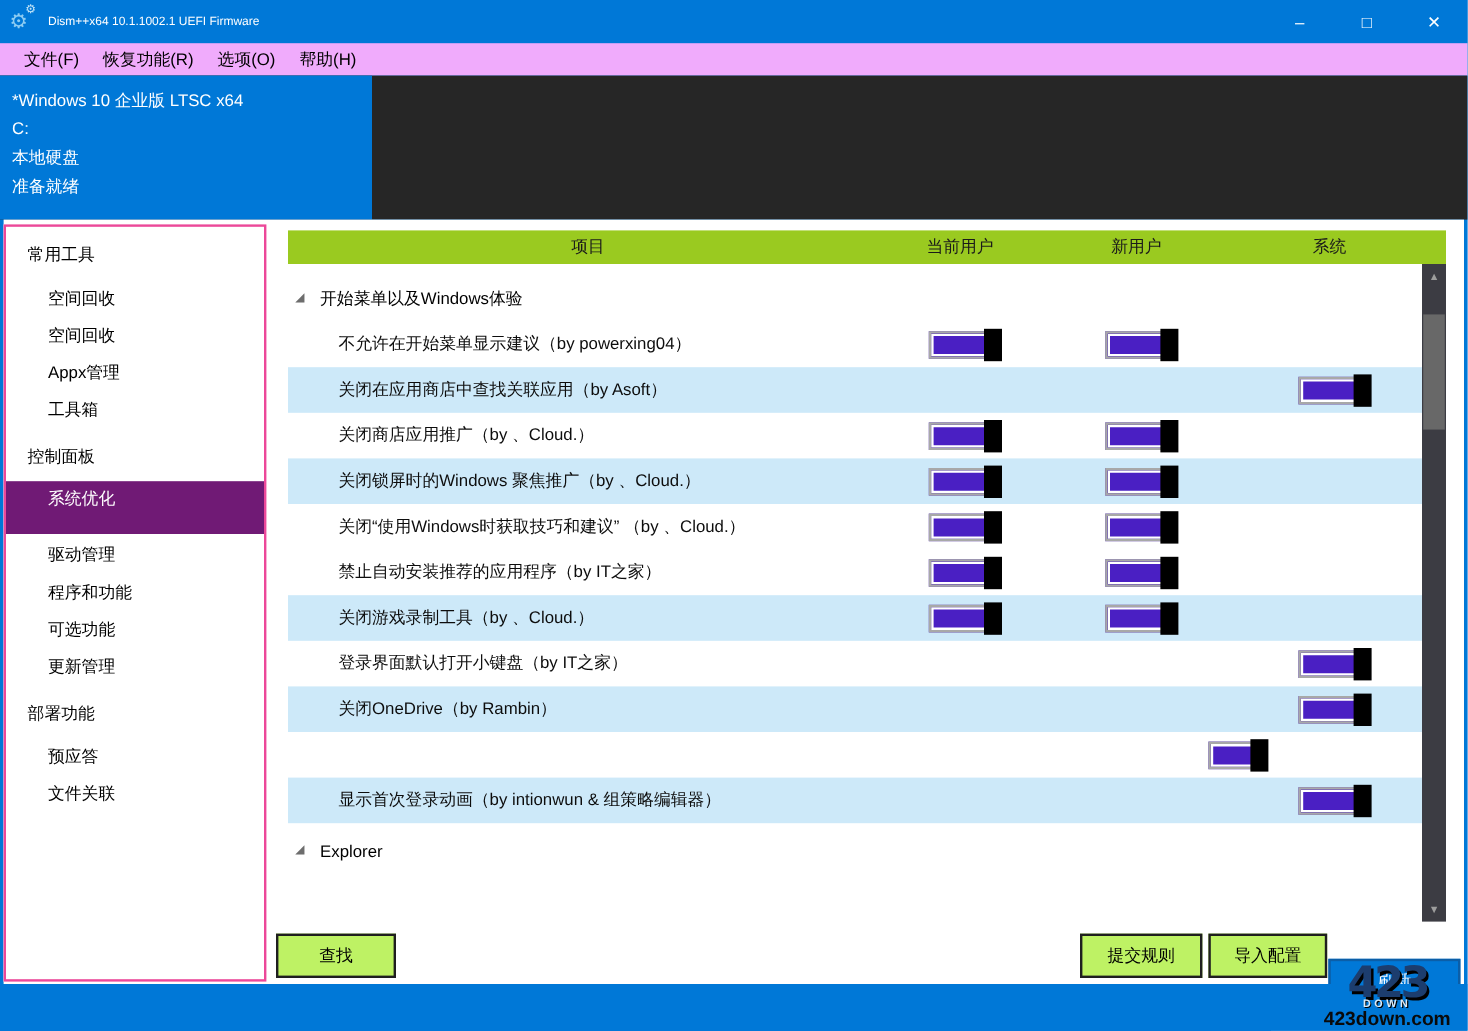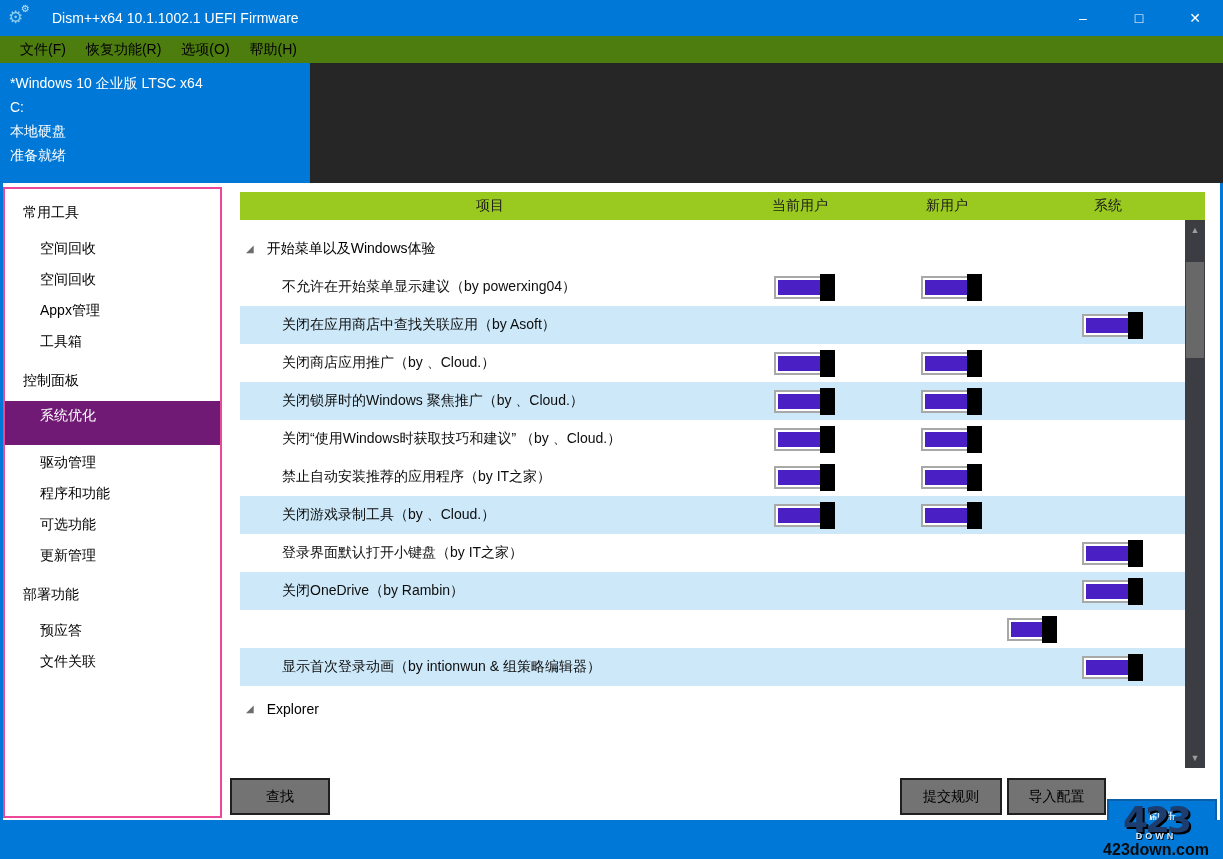--- a/index.html
+++ b/index.html
@@ -7,27 +7,27 @@
   body { font-family:"Liberation Sans","DejaVu Sans",sans-serif; font-size:14px; color:#111; }
 
   .window { position:relative; width:1223px; height:859px; background:#0078d7; overflow:hidden; }
 
   
   .titlebar { position:absolute; left:0; top:0; width:100%; height:36px; background:#0078d7; color:#fff;
               display:flex; align-items:center; }
   .app-icon { position:relative; width:26px; height:22px; margin-left:8px; }
   .gear-big  { position:absolute; left:0; top:2px; font-size:17px; color:#8ecdf2; line-height:1; }
   .gear-small{ position:absolute; left:13px; top:-3px; font-size:10px; color:#bfe3f7; line-height:1; }
-  .title-text { margin-left:18px; font-size:14px; }
+  .title-text { margin-left:6px; font-size:10px; }
   .win-controls { position:absolute; right:0; top:0; height:36px; display:flex; }
   .win-btn { width:56px; height:36px; display:flex; align-items:center; justify-content:center;
              color:#fff; font-size:14px; }
 
   
-  .menubar { position:absolute; left:0; top:36px; width:100%; height:27px; background:#4d7c0f;
+  .menubar { position:absolute; left:0; top:36px; width:100%; height:27px; background:#f0abfc;
              display:flex; align-items:center; padding-left:10px; }
   .menu-item { padding:0 10px; height:27px; line-height:27px; color:#000; }
 
   
   .top-strip { position:absolute; left:0; top:63px; width:100%; height:120px; background:#262626; }
   .info-panel { position:absolute; left:0; top:0; width:310px; height:120px; background:#0078d7;
                 color:#fff; padding:8px 0 0 10px; }
   .info-line { height:24px; line-height:24px; }
 
   
@@ -63,21 +63,21 @@
   .knob { position:absolute; right:-11px; top:-4px; width:15px; height:27px; background:#000; }
 
   
   .scrollbar { position:absolute; left:945px; top:28px; width:20px; height:548px; background:#3c3c43; }
   .sb-arrow { position:absolute; left:0; width:20px; height:20px; display:flex; align-items:center;
               justify-content:center; color:#9d9d9d; font-size:9px; }
   .sb-up { top:0; } .sb-down { bottom:0; }
   .sb-thumb { position:absolute; left:1px; top:42px; width:18px; height:96px; background:#686868; }
 
   
-  .btn { position:absolute; height:37px; background:#737373; border:2px solid #1f1f1f; color:#000;
+  .btn { position:absolute; height:37px; background:#bef264; border:2px solid #1f1f1f; color:#000;
          display:flex; align-items:center; justify-content:center; font-size:14px; }
   .btn-find   { left:227px; top:595px; width:100px; }
   .btn-submit { left:897px; top:595px; width:102px; }
   .btn-import { left:1004px; top:595px; width:99px; }
   .btn-refresh{ left:1104px; top:595px; width:110px; background:#0078d7; border-color:#0b5ea8; color:#ffffff;margin-top:21px; }
 
   
   .bottom-bar { position:absolute; left:0; bottom:0; width:100%; height:39px; background:#0078d7; }
 
   

